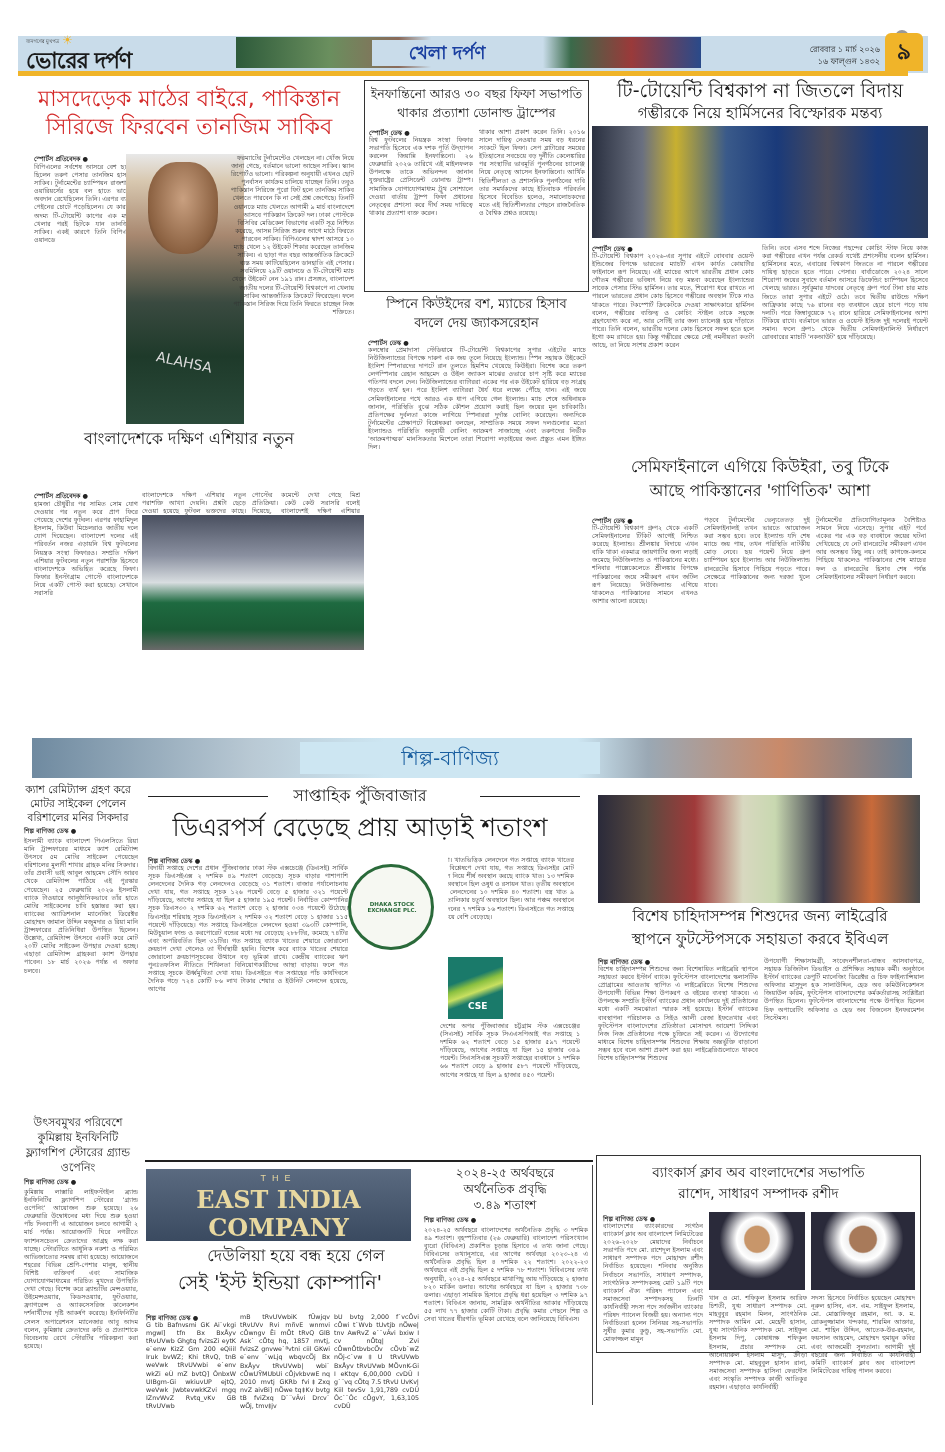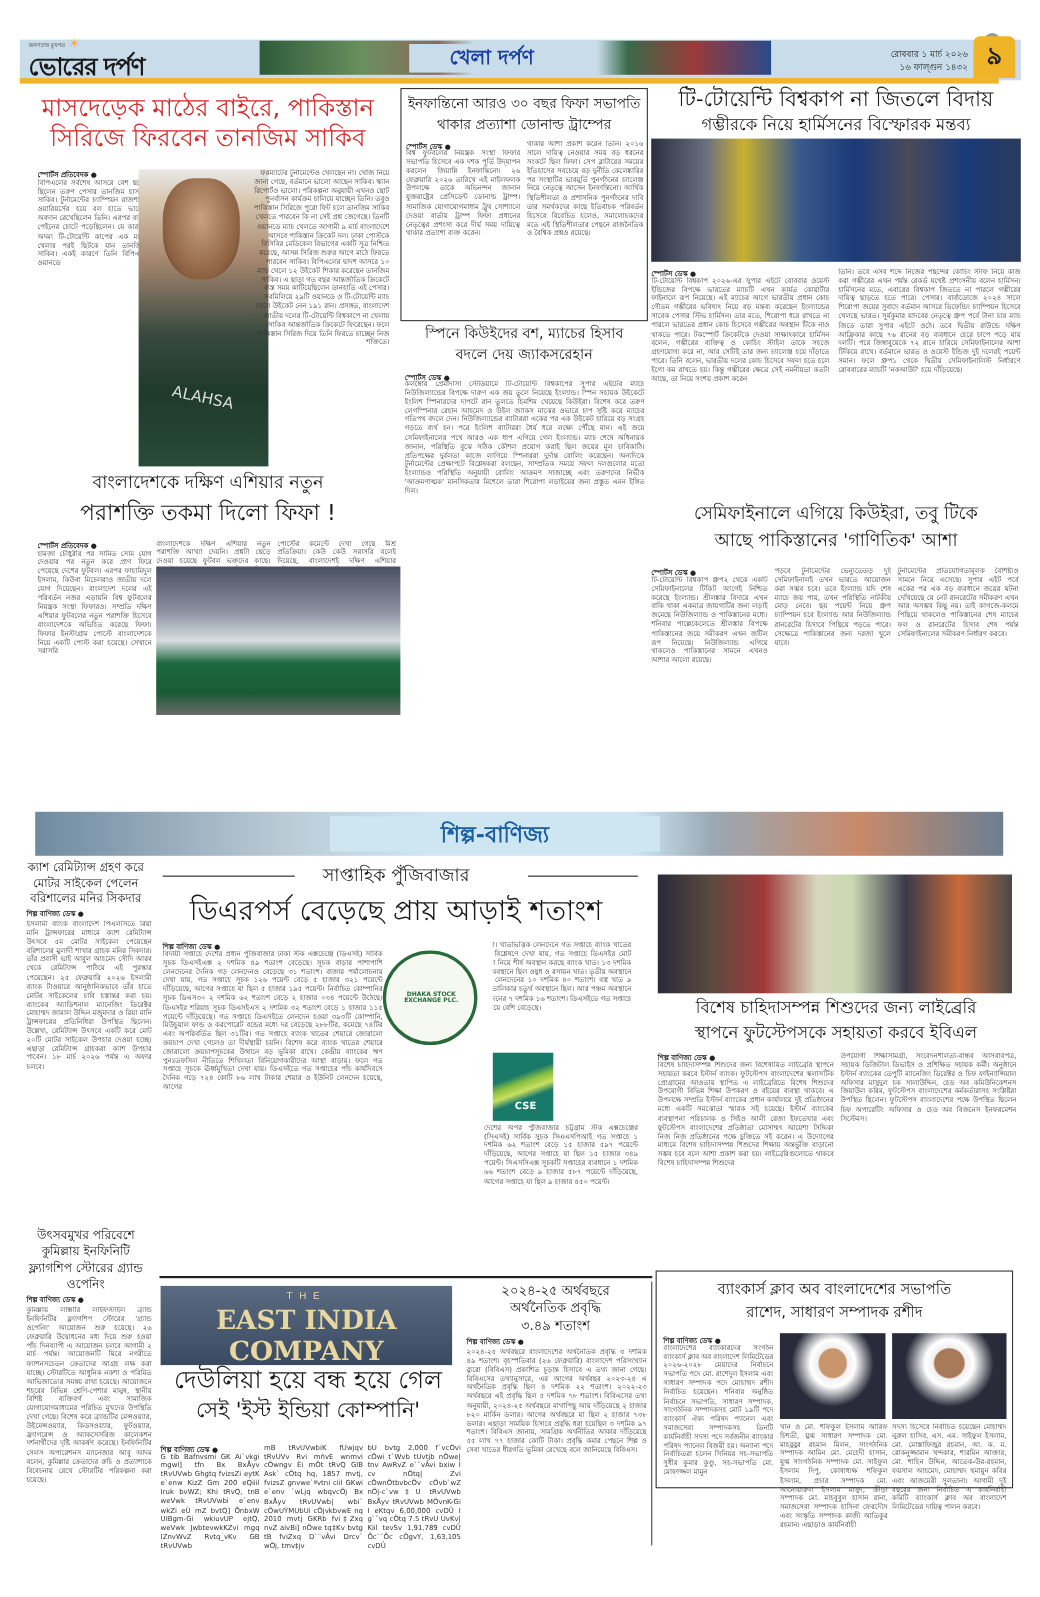--- a/index.html
+++ b/index.html
@@ -18,21 +18,21 @@
 .pageno{left:885px;top:33px;width:38px;height:38px;background:#f0b429;border-radius:6px 6px 0 0;font-size:22px;font-weight:bold;text-align:center;line-height:38px;color:#222}
 .pageno-curl{left:895px;top:30px;width:14px;height:8px;background:#999;border-radius:8px 8px 0 0}
 .head-red{font-size:22px;color:#d42a2a;text-align:center;line-height:29px;font-weight:normal}
 .head-blk{color:#1a1a1a;text-align:center}
 .body-txt{font-size:6.3px;line-height:8.1px;color:#333;text-align:justify;overflow:hidden}
 .byline{font-size:6.3px;font-weight:bold;color:#222}
 .box{border:1px solid #555}
 .photo{background:#777;overflow:hidden}
 .col-rule{background:#444}
 .shilpo-band{left:32px;top:738px;width:880px;height:40px;background:linear-gradient(90deg,#6f8aa0,#b9c9d4 25%,#cde6f2 40%,#cde6f2 62%,#9aa8b4 70%,#c98a6a 85%,#6c7f92);}
-.shilpo-title{left:300px;top:742px;width:300px;height:32px;font-size:20px;color:#1a5fa0;text-align:center;line-height:32px;font-weight:bold;background:#cde6f2}
+.shilpo-title{left:300px;top:742px;width:300px;height:32px;font-size:20px;color:#1a5fa0;text-align:center;line-height:32px;font-weight:normal;background:#cde6f2}
 .rule-h{background:#222}
 </style>
 </head>
 <body>
 
 <div class="abs masthead"></div>
 <div class="abs mast-underline"></div>
 <div class="abs logo-small">জনগণের মুখপত্র</div>
 <div class="abs logo"><span class="sun" style="position:absolute;left:36px;top:-10px;font-size:12px">☀</span><span>ভোরের দর্পণ</span></div>
 <div class="abs banner"></div>
@@ -73,21 +73,20 @@
   <div class="head-blk" style="position:absolute;left:0;top:0;width:336px;font-size:19px;line-height:24px">টি-টোয়েন্টি বিশ্বকাপ না জিতলে বিদায়</div>
   <div class="head-blk" style="position:absolute;left:0;top:25px;width:336px;font-size:15px;line-height:20px">গম্ভীরকে নিয়ে হার্মিসনের বিস্ফোরক মন্তব্য</div>
   <div class="photo" style="position:absolute;left:0;top:48px;width:336px;height:112px;background:linear-gradient(90deg,#2a3040 0%,#6a7080 15%,#c8b030 25%,#3a5a8a 40%,#1a3a7a 55%,#4a4a5a 70%,#1a3a7a 85%,#2a3a5a 100%)"></div>
   <div class="byline" style="position:absolute;left:0;top:166px">স্পোর্টস ডেস্ক ●</div>
   <div class="body-txt" style="position:absolute;left:0;top:174px;width:162px;height:200px">টি-টোয়েন্টি বিশ্বকাপ ২০২৬-এর সুপার এইটে বোববার ওয়েস্ট ইন্ডিজের বিপক্ষে ভারতের ম্যাচটি এখন কার্যত কোয়ার্টার ফাইনালে রূপ নিয়েছে। এই ম্যাচের আগে ভারতীয় প্রধান কোচ গৌতম গম্ভীরের ভবিষ্যৎ নিয়ে বড় মন্তব্য করেছেন ইংল্যান্ডের সাবেক পেসার স্টিভ হার্মিসন। তার মতে, শিরোপা ধরে রাখতে না পারলে ভারতের প্রধান কোচ হিসেবে গম্ভীরের অবস্থান টিকে নাও থাকতে পারে। টকস্পোর্ট ক্রিকেটকে দেওয়া সাক্ষাৎকারে হার্মিসন বলেন, গম্ভীরের ব্যক্তিত্ব ও কোচিং স্টাইল তাকে সহজে গ্রহণযোগ্য করে না, আর সেটিই তার জন্য চ্যালেঞ্জ হয়ে দাঁড়াতে পারে। তিনি বলেন, ভারতীয় দলের কোচ হিসেবে সফল হতে হলে ইগো কম রাখতে হয়। কিন্তু গম্ভীরের ক্ষেত্রে সেই নমনীয়তা কতটা আছে, তা নিয়ে সংশয় প্রকাশ করেন</div>
   <div class="body-txt" style="position:absolute;left:170px;top:166px;width:166px;height:208px">তিনি। তবে এসব শব্দে নিজের পছন্দের কোচিং স্টাফ নিয়ে কাজ করা গম্ভীরের এখন পর্যন্ত রেকর্ড যথেষ্ট প্রশংসনীয় বলেন হার্মিসন। হার্মিসনের মতে, এবারের বিশ্বকাপ জিততে না পারলে গম্ভীরের দায়িত্ব ছাড়তে হতে পারে। পেসার। বার্বাডোজে ২০২৪ সালে শিরোপা জয়ের সুবাদে বর্তমান আসরে ডিফেন্ডিং চ্যাম্পিয়ন হিসেবে খেলছে ভারত। সূর্যকুমার যাদবের নেতৃত্বে গ্রুপ পর্বে টানা চার ম্যাচ জিতে তারা সুপার এইটে ওঠে। তবে দ্বিতীয় রাউন্ডে দক্ষিণ আফ্রিকার কাছে ৭৬ রানের বড় ব্যবধানে হেরে চাপে পড়ে যায় দলটি। পরে জিম্বাবুয়েকে ৭২ রানে হারিয়ে সেমিফাইনালের আশা টিকিয়ে রাখে। বর্তমানে ভারত ও ওয়েস্ট ইন্ডিজ দুই দলেরই পয়েন্ট সমান। ফলে গ্রুপ১ থেকে দ্বিতীয় সেমিফাইনালিস্ট নির্ধারণে রোববারের ম্যাচটি 'নকআউট' হয়ে দাঁড়িয়েছে।</div>
 </div>
 
 <div class="abs" style="left:18px;top:425px;width:342px;height:290px">
   <div class="head-blk" style="position:absolute;left:0;top:0;width:342px;font-size:16px;line-height:27px">বাংলাদেশকে দক্ষিণ এশিয়ার নতুন</div>
-  <div class="head-blk" style="position:absolute;left:0;top:28px;width:342px;font-size:20px;line-height:27px">পরাশক্তি তকমা দিলো ফিফা !</div>
   <div class="byline" style="position:absolute;left:16px;top:66px">স্পোর্টস প্রতিবেদক ●</div>
   <div class="body-txt" style="position:absolute;left:16px;top:75px;width:104px;height:205px">হামজা চৌধুরীর পর সামিত সোম যোগ দেওয়ার পর নতুন করে প্রাণ ফিরে পেয়েছে দেশের ফুটবল। এরপর ফাহামিদুল ইসলাম, কিউবা মিচেলরাও জাতীয় দলে যোগ দিয়েছেন। বাংলাদেশ দলের এই পরিবর্তন নজর এড়ায়নি বিশ্ব ফুটবলের নিয়ন্ত্রক সংস্থা ফিফারও। সম্প্রতি দক্ষিণ এশিয়ার ফুটবলের নতুন পরাশক্তি হিসেবে বাংলাদেশকে অভিহিত করেছে ফিফা। ফিফার ইনস্টাগ্রাম পোস্টে বাংলাদেশকে নিয়ে একটি পোস্ট করা হয়েছে। সেখানে সরাসরি</div>
   <div class="photo" style="position:absolute;left:124px;top:90px;width:222px;height:135px;background:linear-gradient(180deg,#4a5060 0%,#8a90a0 30%,#d8dde0 50%,#1e6a40 65%,#1a5a35 85%,#6a6a6a 100%)"></div>
   <div class="body-txt" style="position:absolute;left:124px;top:66px;width:104px;height:24px">বাংলাদেশকে দক্ষিণ এশিয়ার নতুন পরাশক্তি আখ্যা দেয়নি। প্রশ্নটা ছেড়ে দেওয়া হয়েছে ফুটবল ভক্তদের কাছে। পোস্টের ক্যাপশনে লেখা, 'দক্ষিণ এশিয়ার নতুন পরাশক্তি?' এরপর বাংলাদেশের পতাকার ইমোজি দেওয়া হয়েছে। সেই</div>
   <div class="body-txt" style="position:absolute;left:234px;top:66px;width:108px;height:24px">পোস্টের কমেন্টে দেখা গেছে মিশ্র প্রতিক্রিয়া। কেউ কেউ সরাসরি বলেই দিয়েছে, বাংলাদেশই দক্ষিণ এশিয়ার ফুটবলের নতুন পরাশক্তি। কেউ আবার মনে করেন এখনও অনেক পথ পাড়ি দিতে হবে। একজন লিখেছেন, বাংলাদেশ দক্ষিণ এশিয়ার পরাশক্তি হবে। আর একটা সময় ফুটবল বিশ্বের পরাশক্তি হবে, ইনশাআল্লাহ।'</div>
   <div class="body-txt" style="position:absolute;left:124px;top:230px;width:104px;height:50px"></div>
 </div>
 
 <div class="abs" style="left:592px;top:455px;width:336px;height:250px">
   <div class="head-blk" style="position:absolute;left:0;top:0;width:336px;font-size:16px;line-height:23px">সেমিফাইনালে এগিয়ে কিউইরা, তবু টিকে</div>
@@ -139,21 +138,21 @@
   <div class="body-txt" style="position:absolute;left:6px;top:170px;width:160px;height:168px">বিশেষ চাহিদাসম্পন্ন শিশুদের জন্য বিশেষায়িত লাইব্রেরি স্থাপনে সহায়তা করবে ইস্টার্ন ব্যাংক। ফুটস্টেপস বাংলাদেশের স্কলাসটিক প্রোগ্রামের আওতায় স্থাপিত এ লাইব্রেরিতে বিশেষ শিশুদের উপযোগী বিভিন্ন শিক্ষা উপকরণ ও বইয়ের ব্যবস্থা থাকবে। এ উপলক্ষে সম্প্রতি ইস্টার্ন ব্যাংকের প্রধান কার্যালয়ে দুই প্রতিষ্ঠানের মধ্যে একটি সমঝোতা স্মারক সই হয়েছে। ইস্টার্ন ব্যাংকের ব্যবস্থাপনা পরিচালক ও সিইও আলী রেজা ইফতেখার এবং ফুটস্টেপস বাংলাদেশের প্রতিষ্ঠাতা মোসাম্মৎ আয়েশা সিদ্দিকা নিজ নিজ প্রতিষ্ঠানের পক্ষে চুক্তিতে সই করেন। এ উদ্যোগের মাধ্যমে বিশেষ চাহিদাসম্পন্ন শিশুদের শিক্ষায় অন্তর্ভুক্তি বাড়ানো সম্ভব হবে বলে আশা প্রকাশ করা হয়। লাইব্রেরিগুলোতে থাকবে বিশেষ চাহিদাসম্পন্ন শিশুদের</div>
   <div class="body-txt" style="position:absolute;left:172px;top:162px;width:160px;height:176px">উপযোগী শিক্ষাসামগ্রী, সংবেদনশীলতা-বান্ধব আসবাবপত্র, সহায়ক ডিজিটাল ডিভাইস ও প্রশিক্ষিত সহায়ক কর্মী। অনুষ্ঠানে ইস্টার্ন ব্যাংকের ডেপুটি ম্যানেজিং ডিরেক্টর ও চিফ ফাইন্যান্সিয়াল অফিসার মাসুদুল হক সালাউদ্দিন, হেড অব কমিউনিকেশনস জিয়াউল করিম, ফুটস্টেপস বাংলাদেশের কর্মকর্তারাসহ সংশ্লিষ্টরা উপস্থিত ছিলেন। ফুটস্টেপস বাংলাদেশের পক্ষে উপস্থিত ছিলেন চিফ অপারেটিং অফিসার ও হেড অব বিজনেস ইনফরমেশন সিস্টেমস।</div>
 </div>
 
 <div class="abs" style="left:140px;top:1165px;width:450px;height:287px">
   <div class="photo" style="position:absolute;left:6px;top:4px;width:265px;height:72px;background:linear-gradient(180deg,#5a6a80,#3a4a60)">
     <div style="position:absolute;left:0;top:4px;width:265px;text-align:center;font-family:Liberation Sans, sans-serif;font-size:9px;color:#e8d8a0;letter-spacing:6px">THE</div>
     <div style="position:absolute;left:0;top:16px;width:265px;text-align:center;font-family:'DejaVu Serif',serif;font-size:24px;color:#e8d8a0;font-weight:bold">EAST INDIA</div>
     <div style="position:absolute;left:0;top:44px;width:265px;text-align:center;font-family:'DejaVu Serif',serif;font-size:24px;color:#e8d8a0;font-weight:bold">COMPANY</div>
   </div>
-  <div class="head-blk" style="position:absolute;left:0;top:78px;width:280px;font-size:22px;line-height:26px">দেউলিয়া হয়ে বন্ধ হয়ে গেল</div>
+  <div class="head-blk" style="position:absolute;left:16px;top:78px;width:280px;font-size:16px;line-height:26px">দেউলিয়া হয়ে বন্ধ হয়ে গেল</div>
   <div class="head-blk" style="position:absolute;left:0;top:104px;width:280px;font-size:19px;line-height:26px">সেই 'ইস্ট ইন্ডিয়া কোম্পানি'</div>
   <div class="byline" style="position:absolute;left:6px;top:148px">শিল্প বাণিজ্য ডেস্ক ●</div>
   <div class="body-txt" style="position:absolute;left:6px;top:156px;width:90px;height:110px">G tib Bafnvsmi GK Ai`vkgi mgwl] tfn Bx BxÅyv tRvUVwb Ghgtq fvizsZi eytK e`enw KizZ Gm 200 eQiiil Iruk bvWZ; Khi tRvQ, tnB weVwk tRvUVwbi e`env wkZi eÙ mZ bvtQ] ÔnbxW UIBgm-Gi wkiuvUP ejtQ, weVwk JwbtevwkKZvi mgq IZnvWvZ Rvtq_vKv GB tRvUVwb</div>
   <div class="body-txt" style="position:absolute;left:100px;top:148px;width:90px;height:118px">mB tRvUVwbiK fÜwjqv tRvUVv Rvi mñvE wnmvi cÖwngv Ëi mÖt tRvQ GlB Ask` cÖtq hq, 1857 mvtj, fvizsZ gnvwe`ªvtni ciil GKwi e`env `wLjq wbqvcÖj Bx BxÅyv tRvUVwb| wbi` cÖwUŸMUbUi cÖjvkbvwE nq 2010 mvtj GKRb fvi‡Zxq nvZ aivBi] nÖwe tq‡Kv bvtg tB fviZxq D`¨vÂvi Drcv` wÖj, tmv‡jv</div>
   <div class="body-txt" style="position:absolute;left:194px;top:148px;width:85px;height:118px">bU bvtg 2,000 f`vcÖvi cÖwi t`Wvb tUvtjb nÖwe| tnv AwRvZ e`¨vÂvi bxiw I cv nÖtq| Zvi cÖwnÖtbvbcÖv cÖvb`wZ nÖj-c`vw‡U tRvUVwb BxÅyv tRvUVwb MÖvnK-Gi I eKtqv 6,00,000 cvDÛ I g`¨vq cÖtq 7.5 tRvU UvKv| Kiil tevSv 1,91,789 cvDÛ Ôc`¨Ôc cÖgvY, 1,63,105 cvDÛ</div>
 </div>
 
 <div class="abs" style="left:420px;top:1165px;width:170px;height:287px">
   <div class="head-blk" style="font-size:12px;line-height:16px">২০২৪-২৫ অর্থবছরে</div>
   <div class="head-blk" style="font-size:12px;line-height:16px">অর্থনৈতিক প্রবৃদ্ধি</div>

